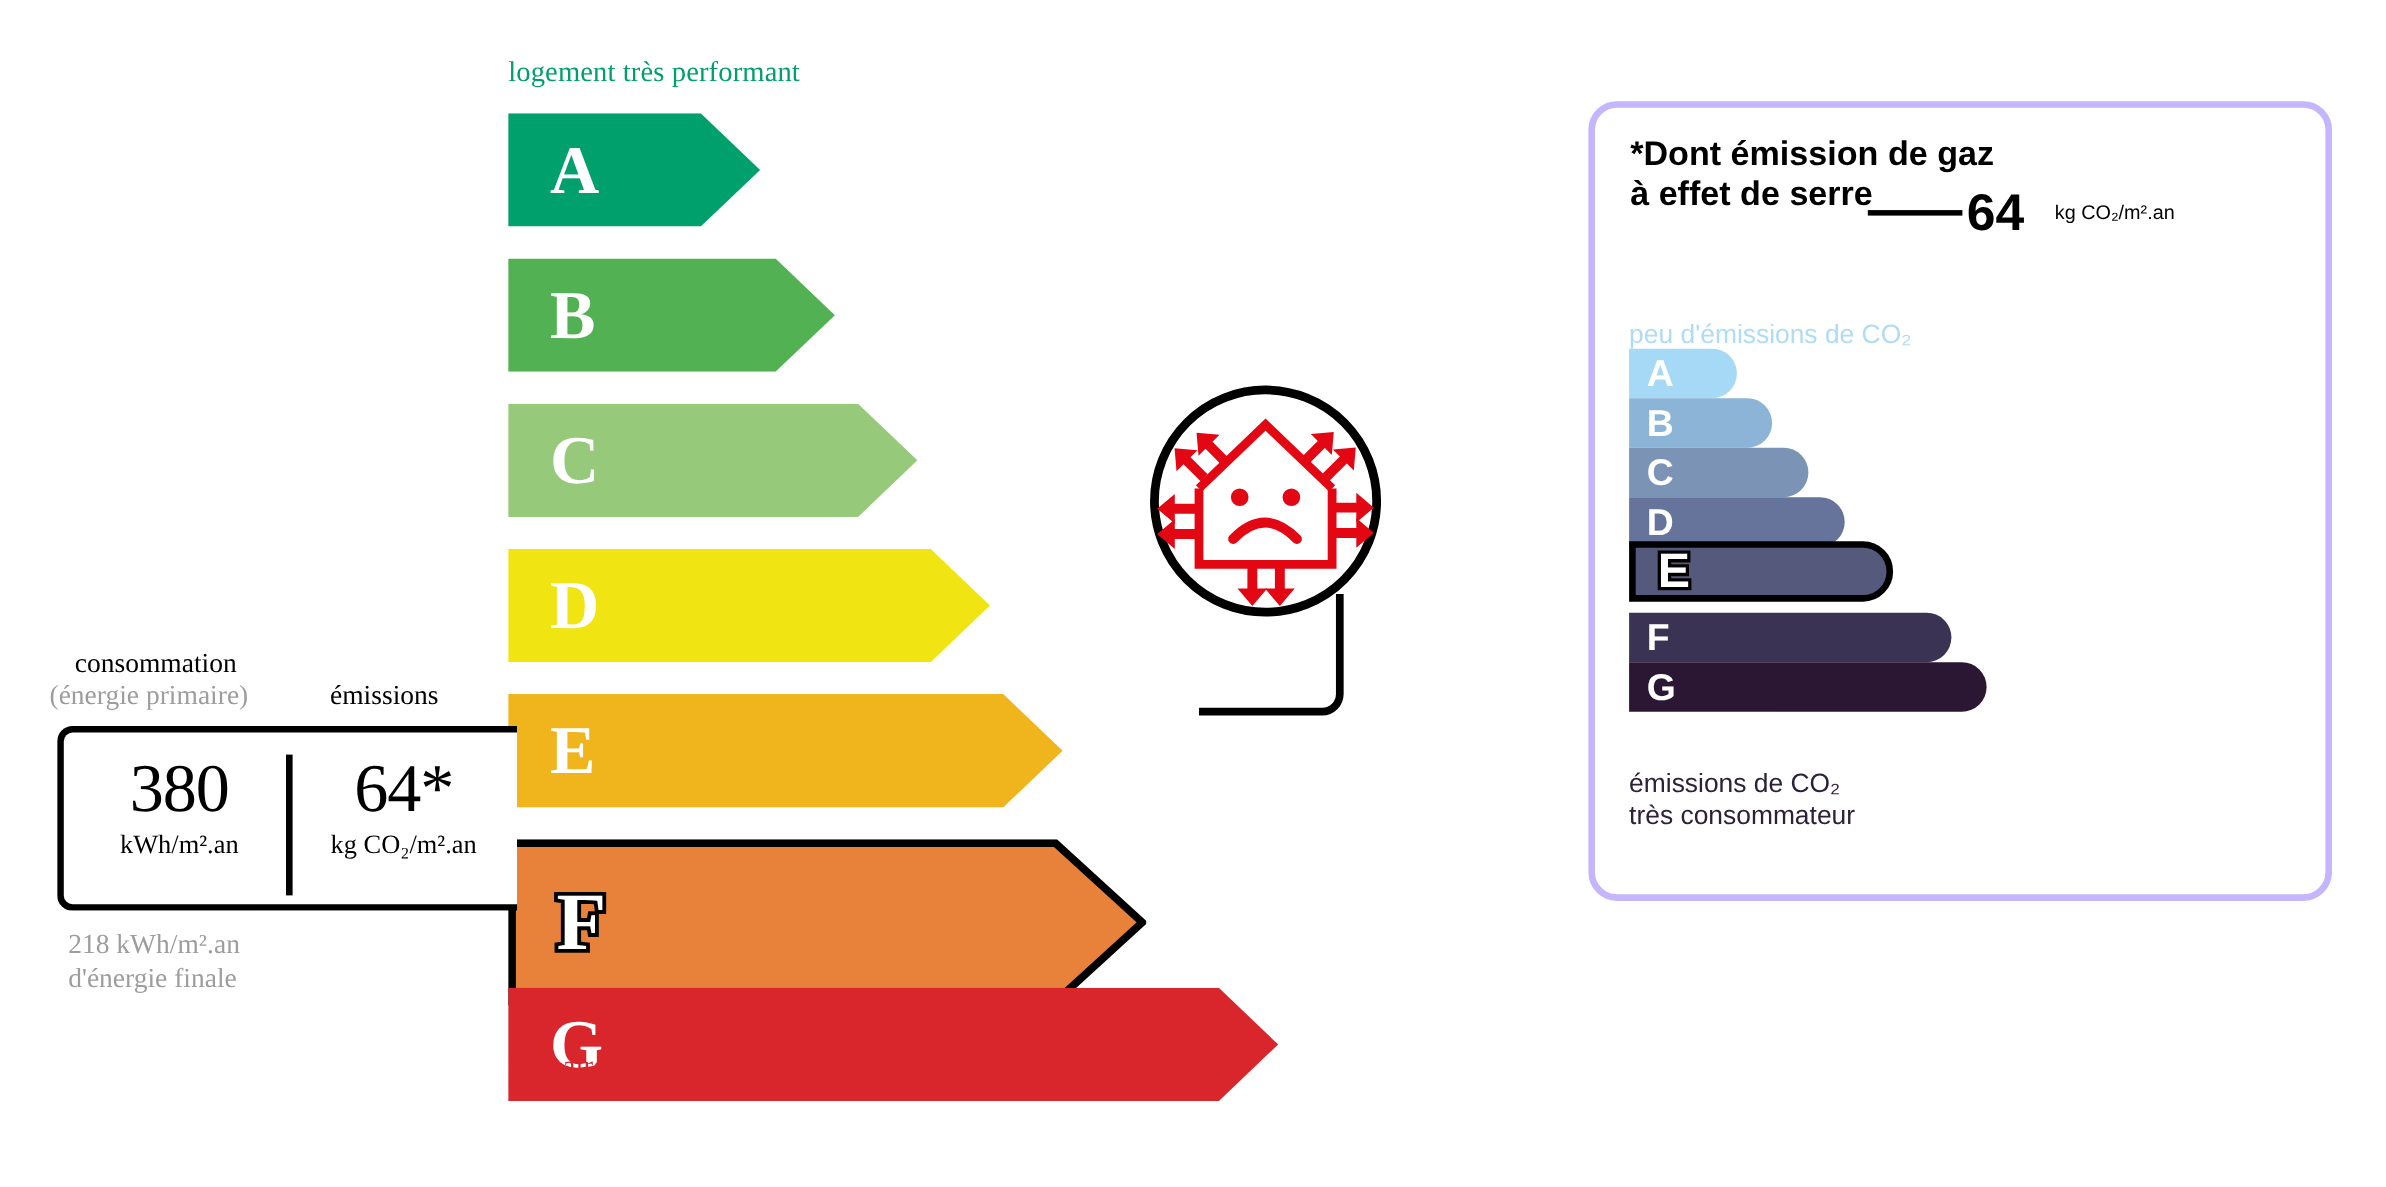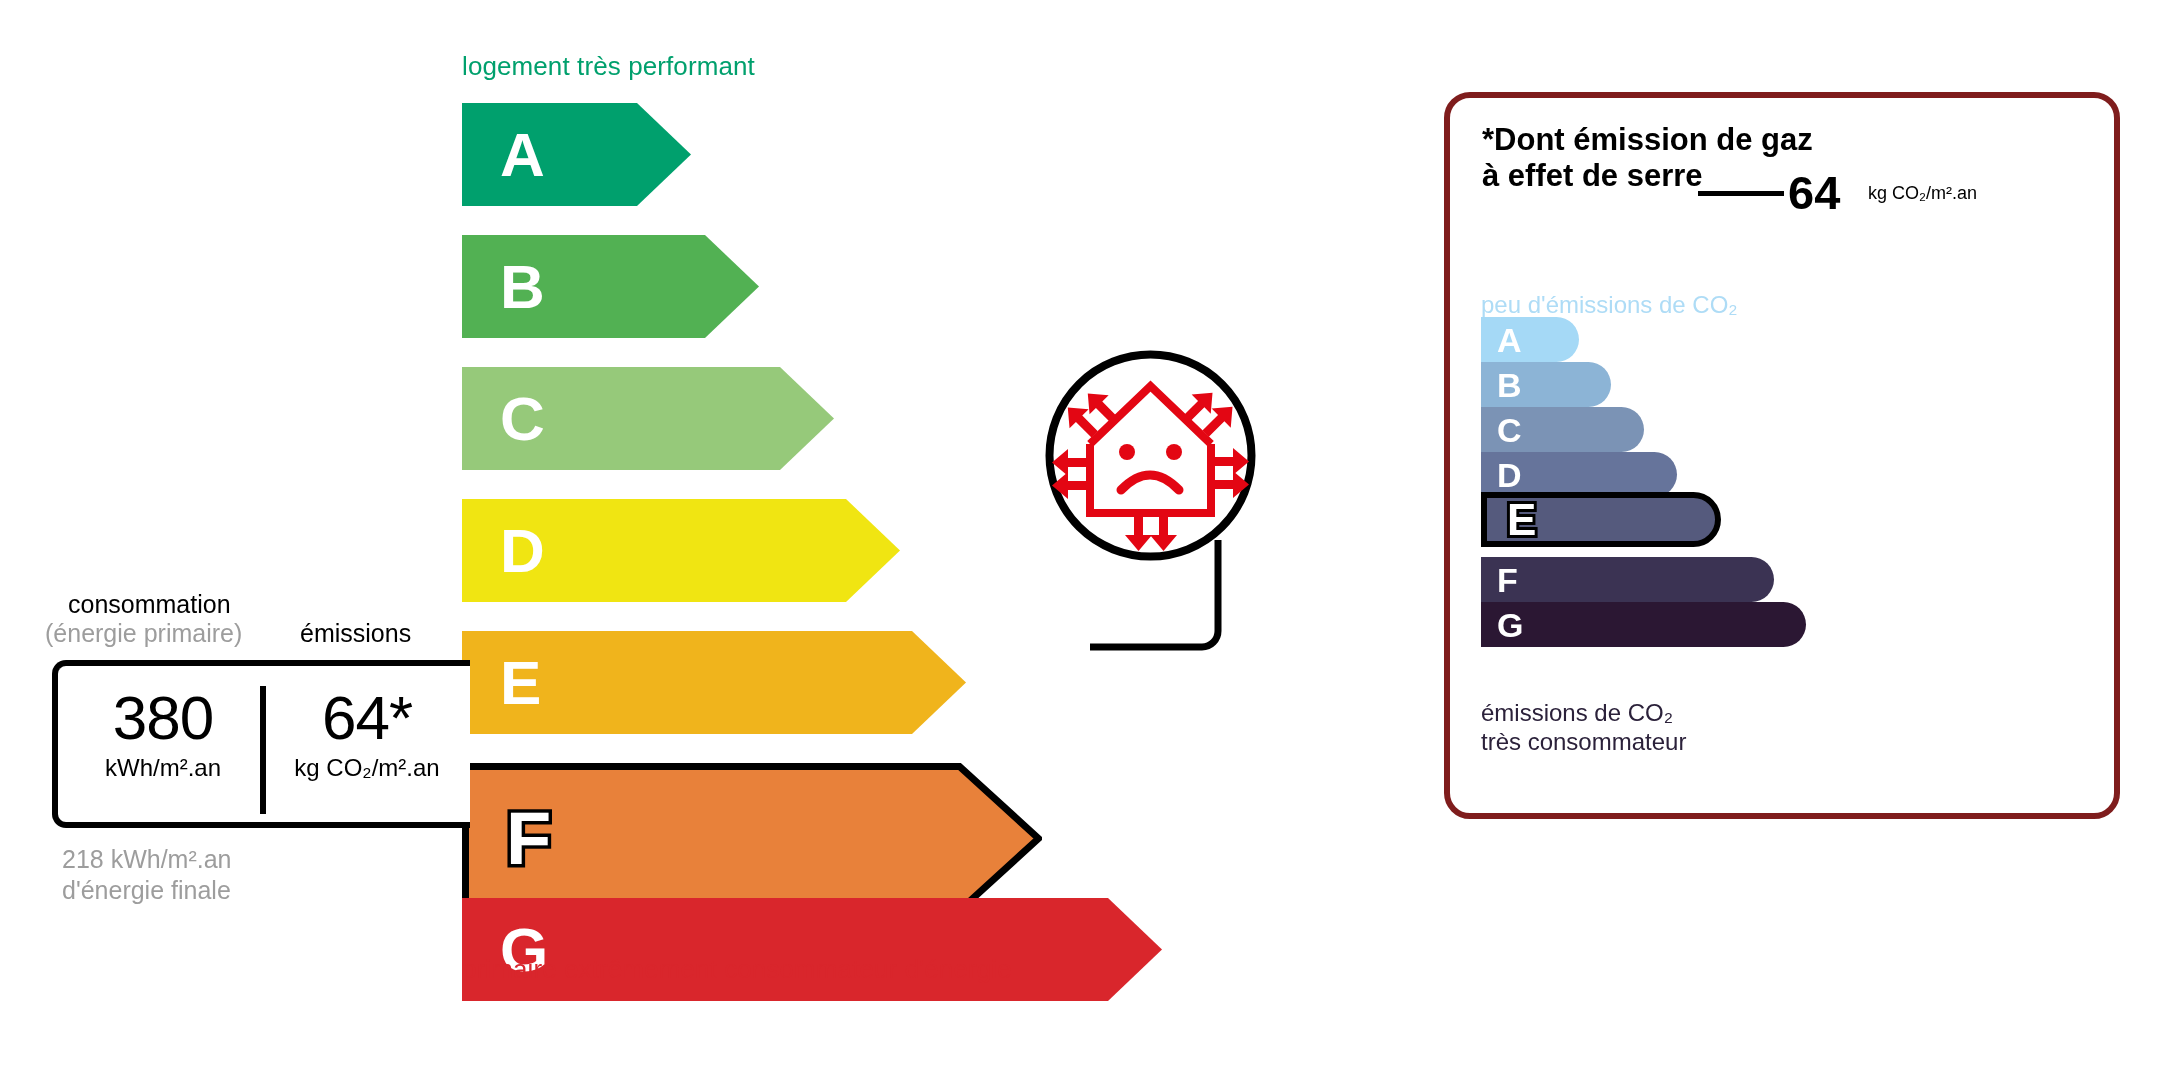--- a/index.html
+++ b/index.html
@@ -1,20 +1,20 @@
 <!DOCTYPE html>
 <html><head>
 <meta charset="utf-8">
 <style>
   html,body{margin:0;padding:0;background:#fff;}
   body{width:2169px;height:1079px;position:relative;overflow:hidden;
        font-family:"Liberation Sans","DejaVu Sans",sans-serif;color:#000;}
 
   
-  #dpe{position:absolute;left:0;top:0;width:1400px;height:763px;}
+  #dpe{position:absolute;left:0;top:0;width:1400px;height:763px;font-family:Liberation Serif, serif;}
 
   .top-caption{position:absolute;left:462px;top:51px;font-size:26px;color:#00a06d;
                letter-spacing:.1px;white-space:nowrap;}
   .bottom-caption{position:absolute;left:462px;top:954px;font-size:26px;color:#d9262c;
                letter-spacing:.1px;white-space:nowrap;}
 
   .erow{position:absolute;left:462px;}
   .arrow{position:absolute;left:0;top:0;height:100%;}
   .arrow svg{display:block;height:100%;width:100%;}
   .eletter{position:absolute;left:38px;top:50%;transform:translateY(-50%);
@@ -40,21 +40,21 @@
   #hdr-emis{left:300px;top:619px;}
   .foot{position:absolute;left:62px;font-size:25px;color:#9d9d9d;white-space:nowrap;}
   #foot1{top:845px;} #foot2{top:876px;}
 
   
   #connector{position:absolute;left:1090px;top:540px;}
   #housecircle{position:absolute;left:1043px;top:348px;width:215px;height:215px;}
 
   
   #co2panel{position:absolute;left:1444px;top:92px;width:676px;height:727px;
-            box-sizing:border-box;border:6px solid #7f1d1d;border-radius:26px;background:#fff;}
+            box-sizing:border-box;border:6px solid #c4b5fd;border-radius:26px;background:#fff;}
   #co2title{position:absolute;left:32px;top:24px;font-size:31px;font-weight:bold;
             line-height:1.16;white-space:nowrap;}
   #co2top{position:absolute;left:31px;top:193px;font-size:24px;color:#aedcf6;white-space:nowrap;}
   #co2bot{position:absolute;left:31px;top:601px;font-size:24px;color:#2b213a;line-height:1.2;}
 
   .crow{position:absolute;left:31px;height:45px;border-radius:0 23px 23px 0;}
   .cletter{position:absolute;left:16px;top:50%;transform:translateY(-50%);
            font-size:34px;font-weight:bold;color:#fff;line-height:1;}
   .crow.sel{box-sizing:border-box;border:6px solid #000;height:55px;border-radius:0 28px 28px 0;}
   .crow.sel .cletter{color:#fff;-webkit-text-stroke:6px #000;paint-order:stroke fill;

